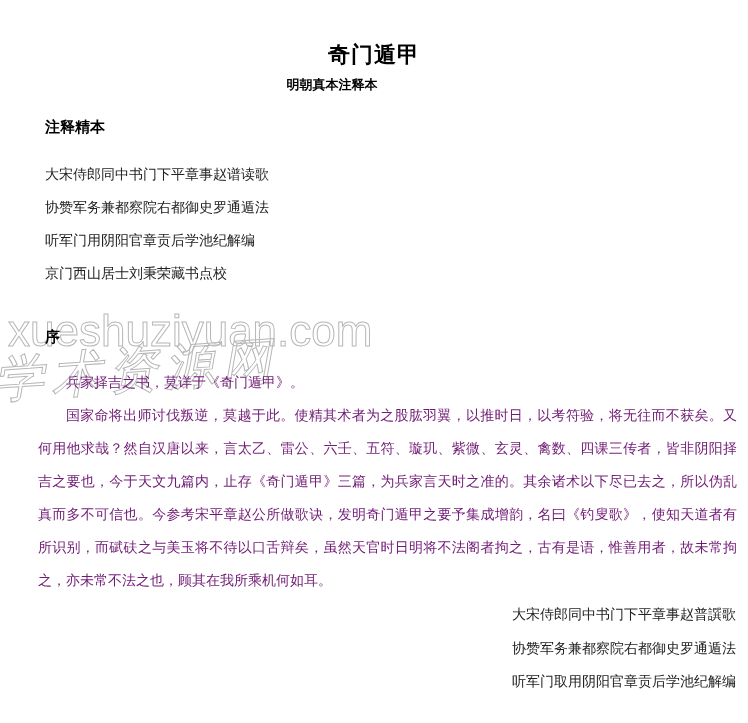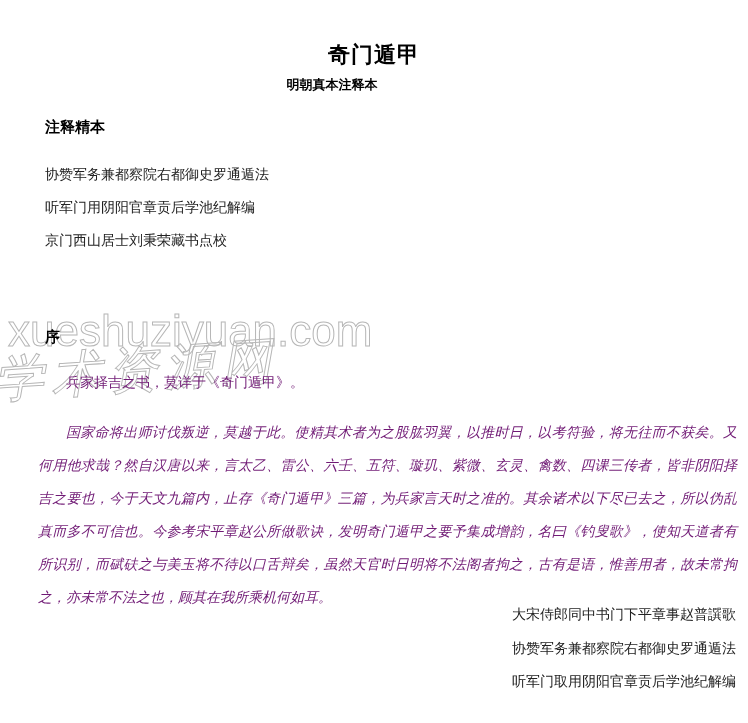--- a/index.html
+++ b/index.html
@@ -35,21 +35,21 @@
     position:absolute;top:158px;left:45px;
     font-size:14px;line-height:33px;
     color:#222;
   }
   .para{
     position:absolute;left:38px;right:11px;
     font-size:14px;line-height:33px;color:#701a75;
     text-indent:2em;margin:0;
   }
   .para-1{top:366px;}
-  .para-2{top:416px;text-align:justify;font-style:italic;}
+  .para-2{top:399px;text-align:justify;}
   .credits-bottom{
     position:absolute;top:598px;right:12px;
     text-align:right;
     font-size:14px;line-height:33.5px;color:#222;
   }
   .wm{
     position:absolute;
     color:transparent;
     -webkit-text-stroke:1px #b7b7b7;
     pointer-events:none;
@@ -80,20 +80,21 @@
 
   <div class="content">
 
     <div class="doc-title">奇门遁甲</div>
 
     <div class="doc-subtitle">明朝真本注释本</div>
 
     <div class="heading heading-jingben">注释精本</div>
 
     <div class="credits-top">
+      <span class="line">大宋侍郎同中书门下平章事赵谱读歌</span>
       <span class="line">协赞军务兼都察院右都御史罗通遁法</span>
       <span class="line">听军门用阴阳官章贡后学池纪解编</span>
       <span class="line">京门西山居士刘秉荣藏书点校</span>
     </div>
 
     <div class="heading heading-xu">序</div>
 
     <p class="para para-1">兵家择吉之书，莫详于《奇门遁甲》。</p>
 
     <p class="para para-2">国家命将出师讨伐叛逆，莫越于此。使精其术者为之股肱羽翼，以推时日，以考符验，将无往而不获矣。又何用他求哉？然自汉唐以来，言太乙、雷公、六壬、五符、璇玑、紫微、玄灵、禽数、四课三传者，皆非阴阳择吉之要也，今于天文九篇内，止存《奇门遁甲》三篇，为兵家言天时之准的。其余诸术以下尽已去之，所以伪乱真而多不可信也。今参考宋平章赵公所做歌诀，发明奇门遁甲之要予集成增韵，名曰《钓叟歌》，使知天道者有所识别，而碔砆之与美玉将不待以口舌辩矣，虽然天官时日明将不法阁者拘之，古有是语，惟善用者，故未常拘之，亦未常不法之也，顾其在我所乘机何如耳。</p>

